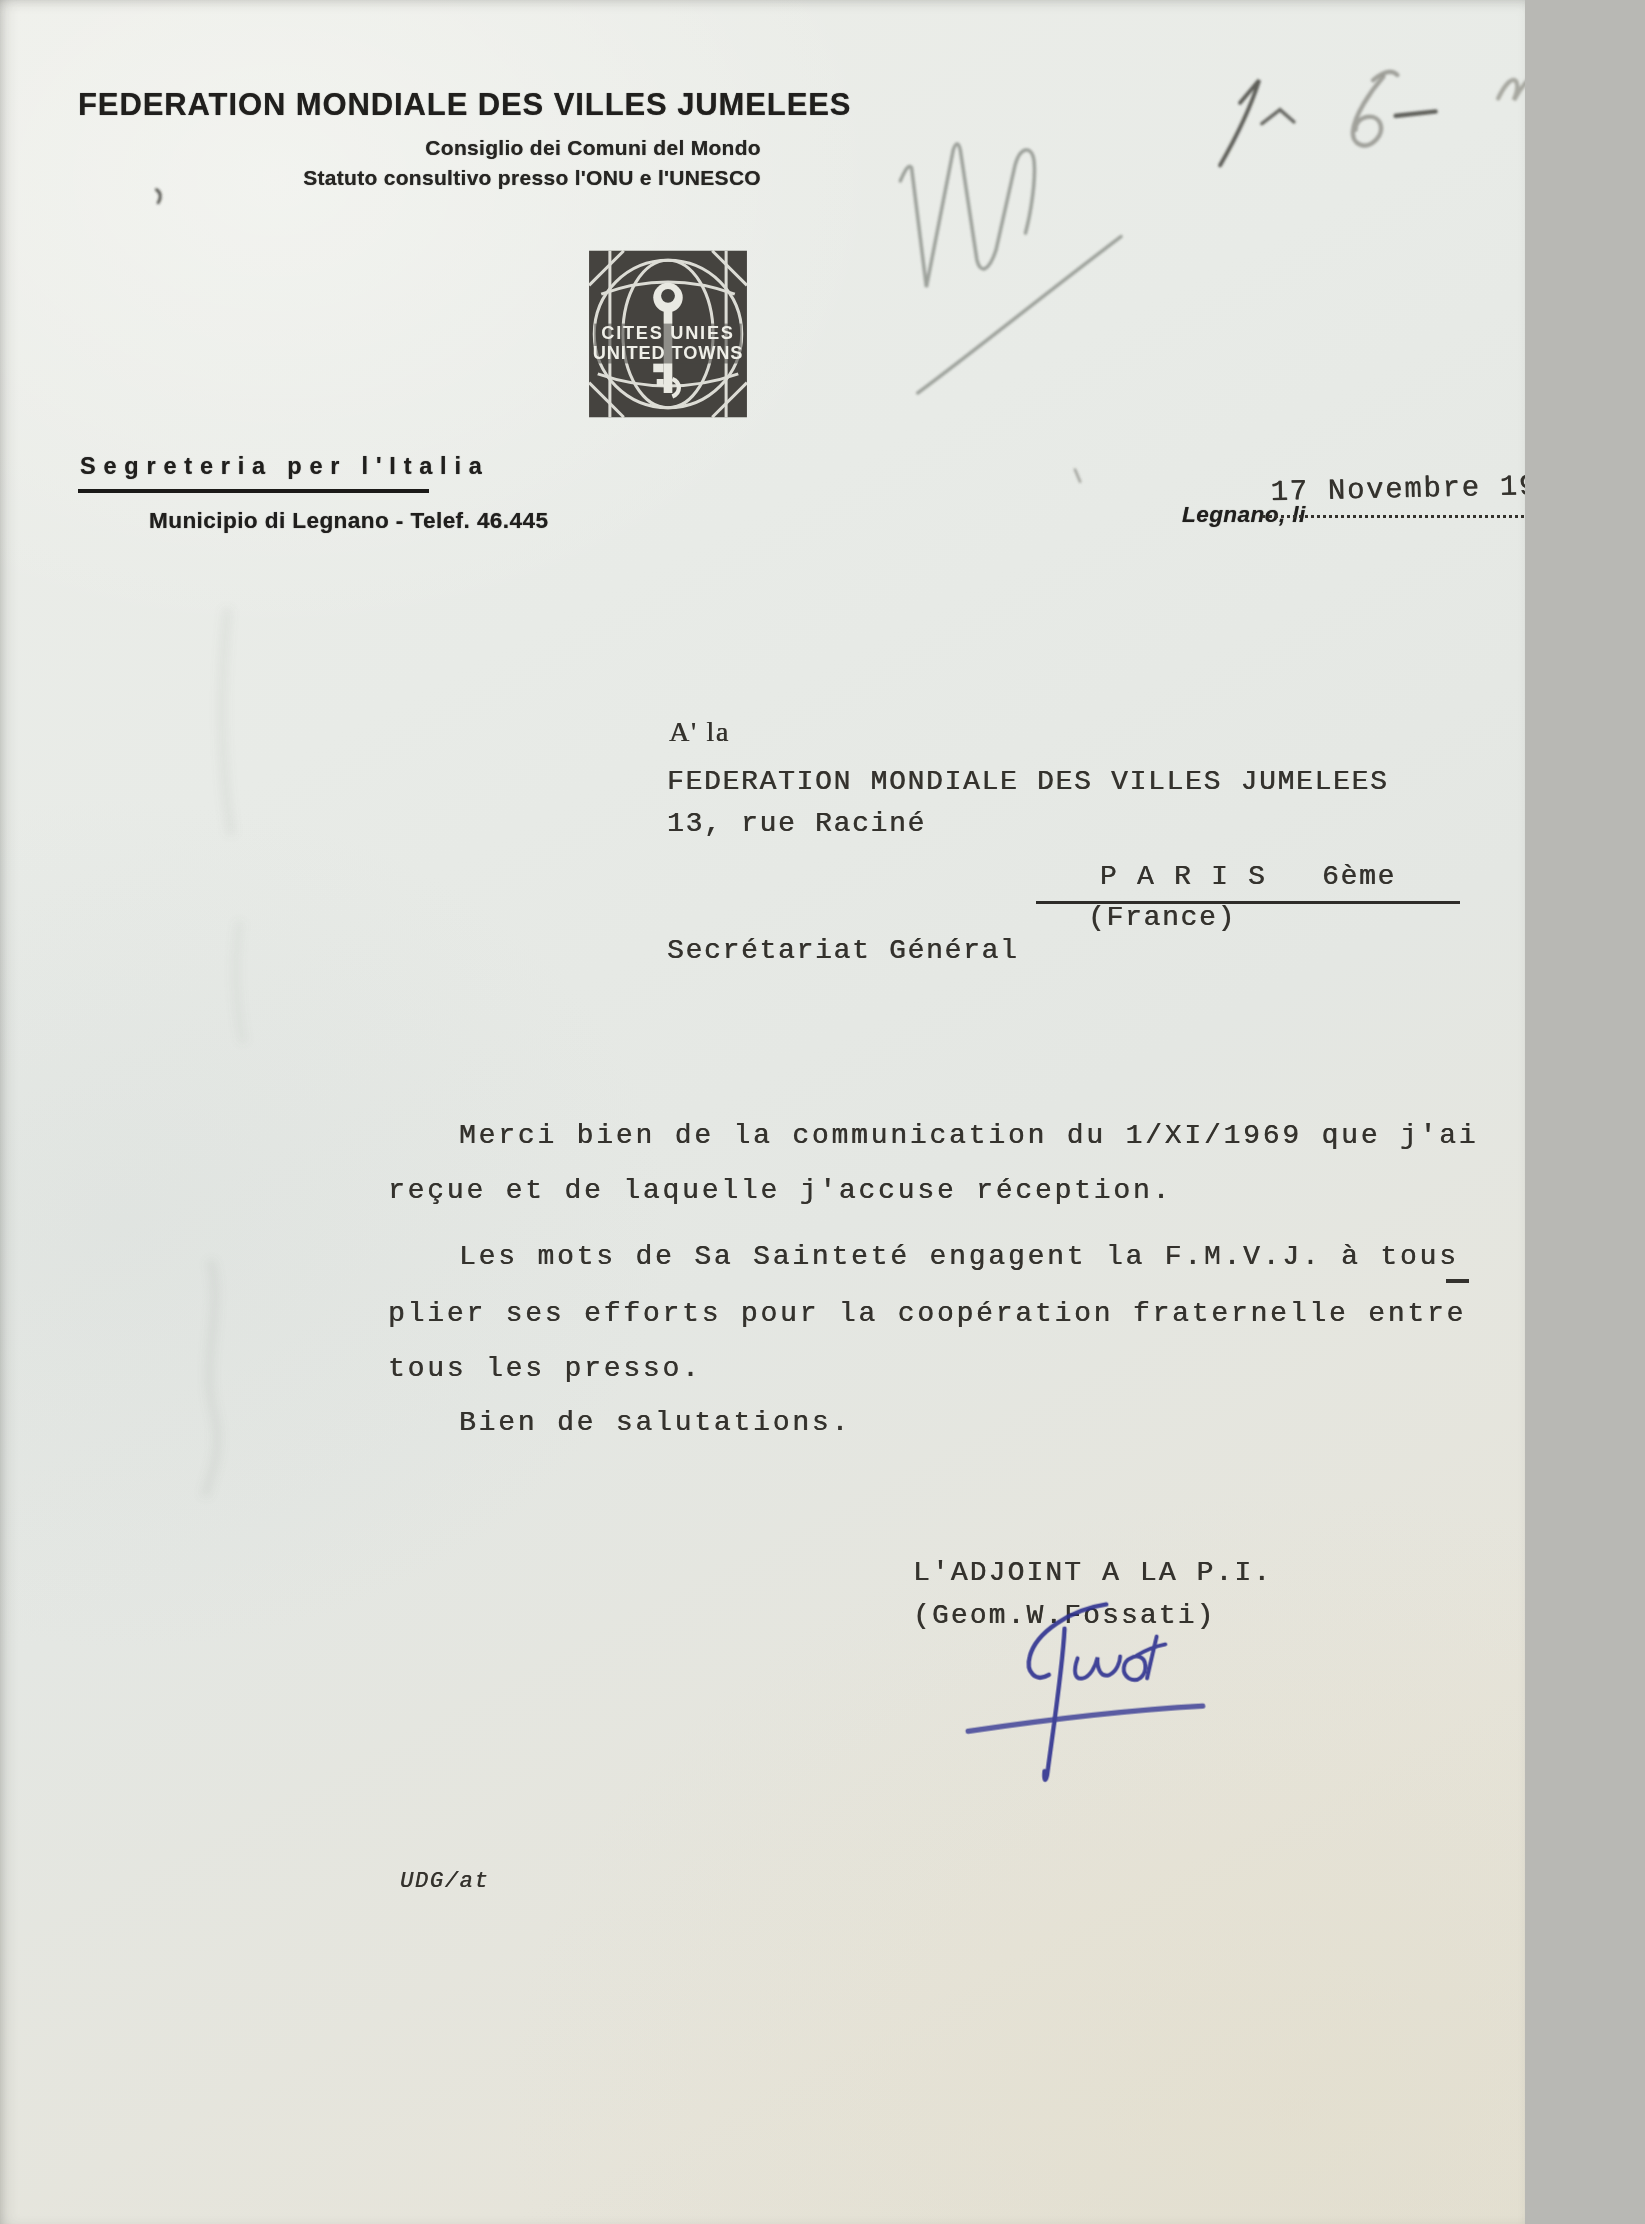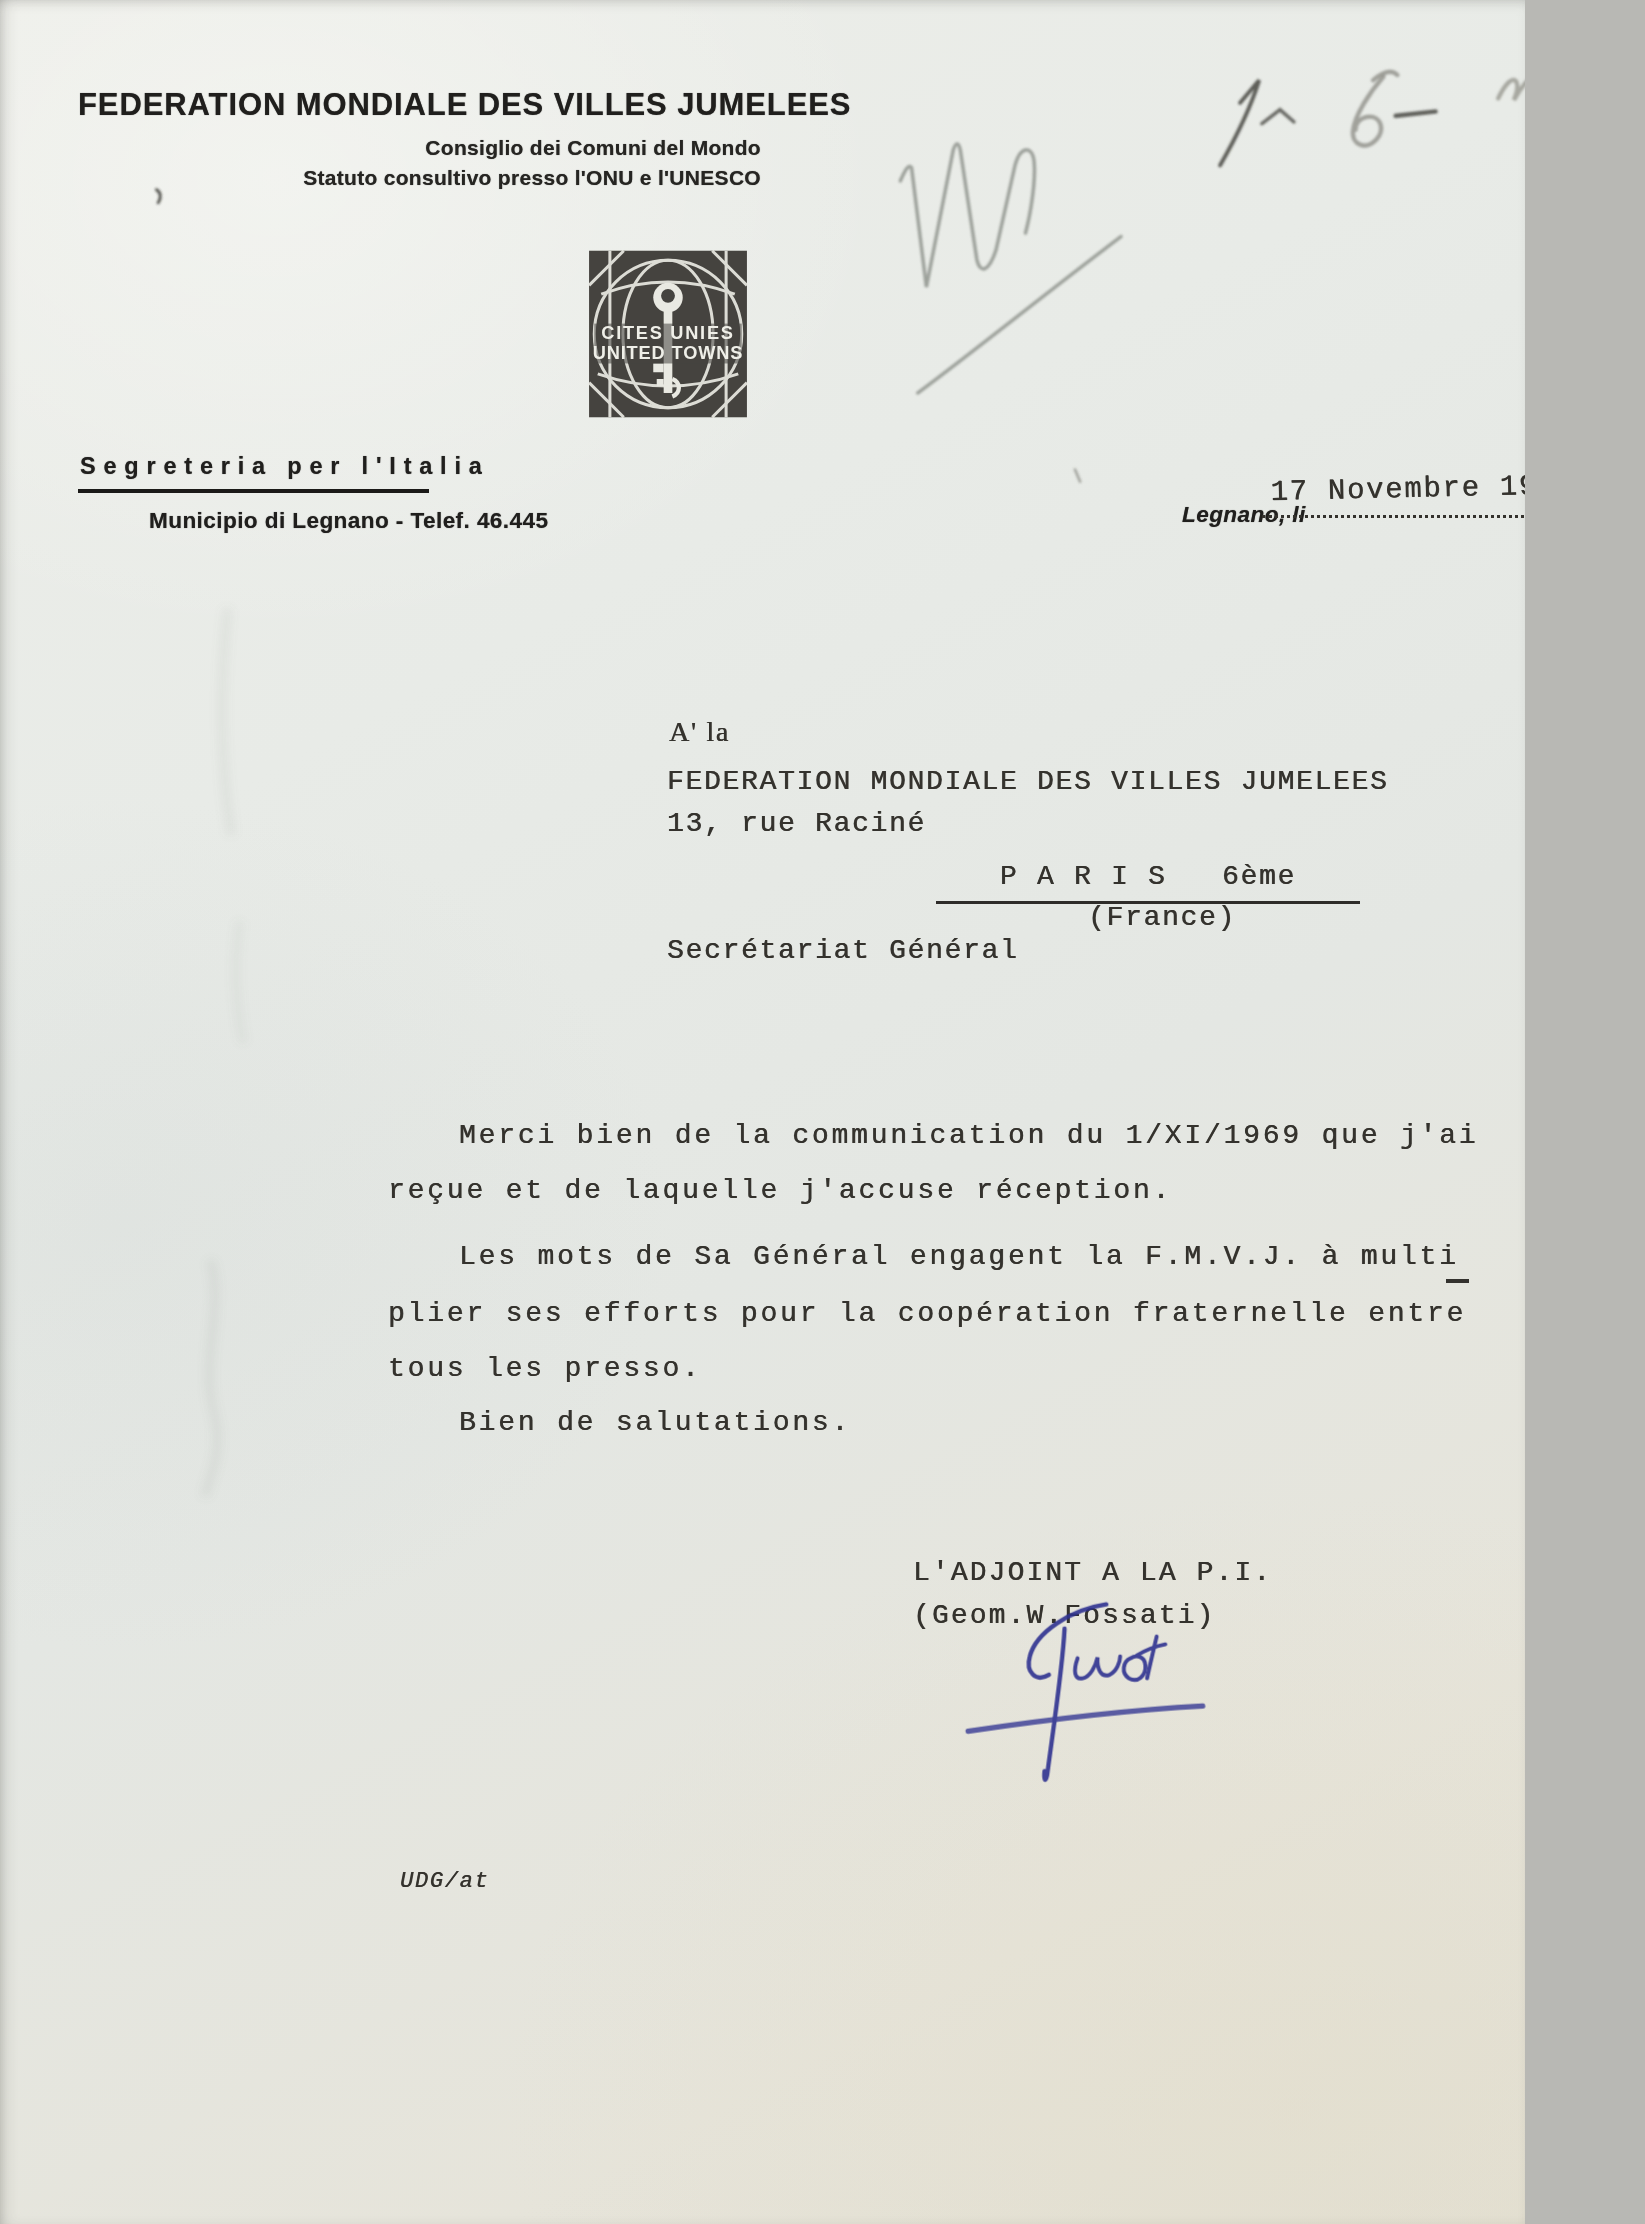--- a/index.html
+++ b/index.html
@@ -75,29 +75,29 @@
   <div class="abs segline" style="left:78px;top:489px;width:351px;"></div>
   <div class="abs lh muni" style="left:149px;top:507px;">Municipio di Legnano - Telef. 46.445</div>
 
   <div class="abs lh legnano" style="left:1182px;top:501px;">Legnano, li</div>
   <div class="abs dotline" style="left:1262px;top:492px;width:335px;"></div>
   <div class="abs mono typeddate" style="left:1271px;top:475px;">17 Novembre 1969</div>
 
   <div class="abs mono addr" style="left:669px;top:714px;font-family:Liberation Serif, serif;">A' la</div>
   <div class="abs mono addr" style="left:667px;top:764px;">FEDERATION MONDIALE DES VILLES JUMELEES</div>
   <div class="abs mono addr" style="left:667px;top:806px;">13, rue Raciné</div>
-  <div class="abs cityblock" style="left:936px;top:859px;">
+  <div class="abs cityblock" style="left:1036px;top:859px;">
     <span class="mono addr">P A R I S   6ème</span>
   </div>
   <div class="abs mono addr" style="left:1088px;top:900px;">(France)</div>
   <div class="abs mono addr" style="left:667px;top:933px;">Secrétariat Général</div>
 
   <div class="abs mono bodyline" style="left:459px;top:1118px;">Merci bien de la communication du 1/XI/1969 que j'ai</div>
   <div class="abs mono bodyline" style="left:388px;top:1173px;">reçue et de laquelle j'accuse réception.</div>
-  <div class="abs mono bodyline" style="left:459px;top:1239px;">Les mots de Sa Général engagent la F.M.V.J. à multi</div>
+  <div class="abs mono bodyline" style="left:459px;top:1239px;">Les mots de Sa Sainteté engagent la F.M.V.J. à tous</div>
   <div class="mark" style="left:1446px;top:1279px;width:22.6px;height:3.5px;"></div>
   <div class="abs mono bodyline" style="left:388px;top:1296px;">plier ses efforts pour la coopération fraternelle entre</div>
   <div class="abs mono bodyline" style="left:388px;top:1351px;">tous les presso.</div>
   <div class="abs mono bodyline" style="left:459px;top:1405px;">Bien de salutations.</div>
 
   <div class="abs mono sig" style="left:913px;top:1555px;">L'ADJOINT A LA P.I.</div>
   <div class="abs mono sig" style="left:913px;top:1598px;">(Geom.W.Fossati)</div>
 
   <div class="abs mono ref" style="left:400px;top:1868px;">UDG/at</div>
 

